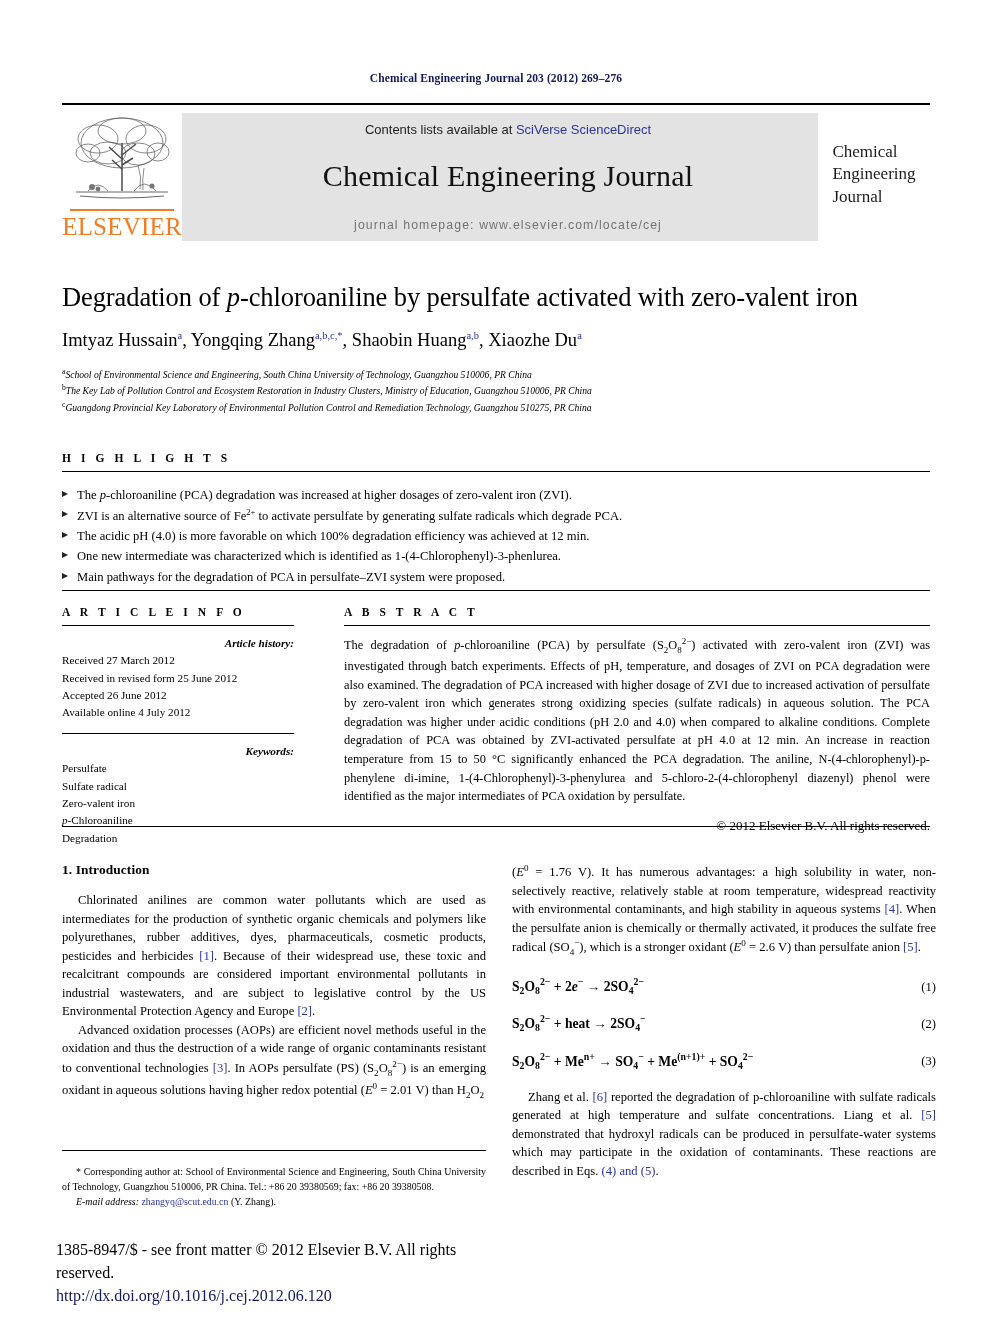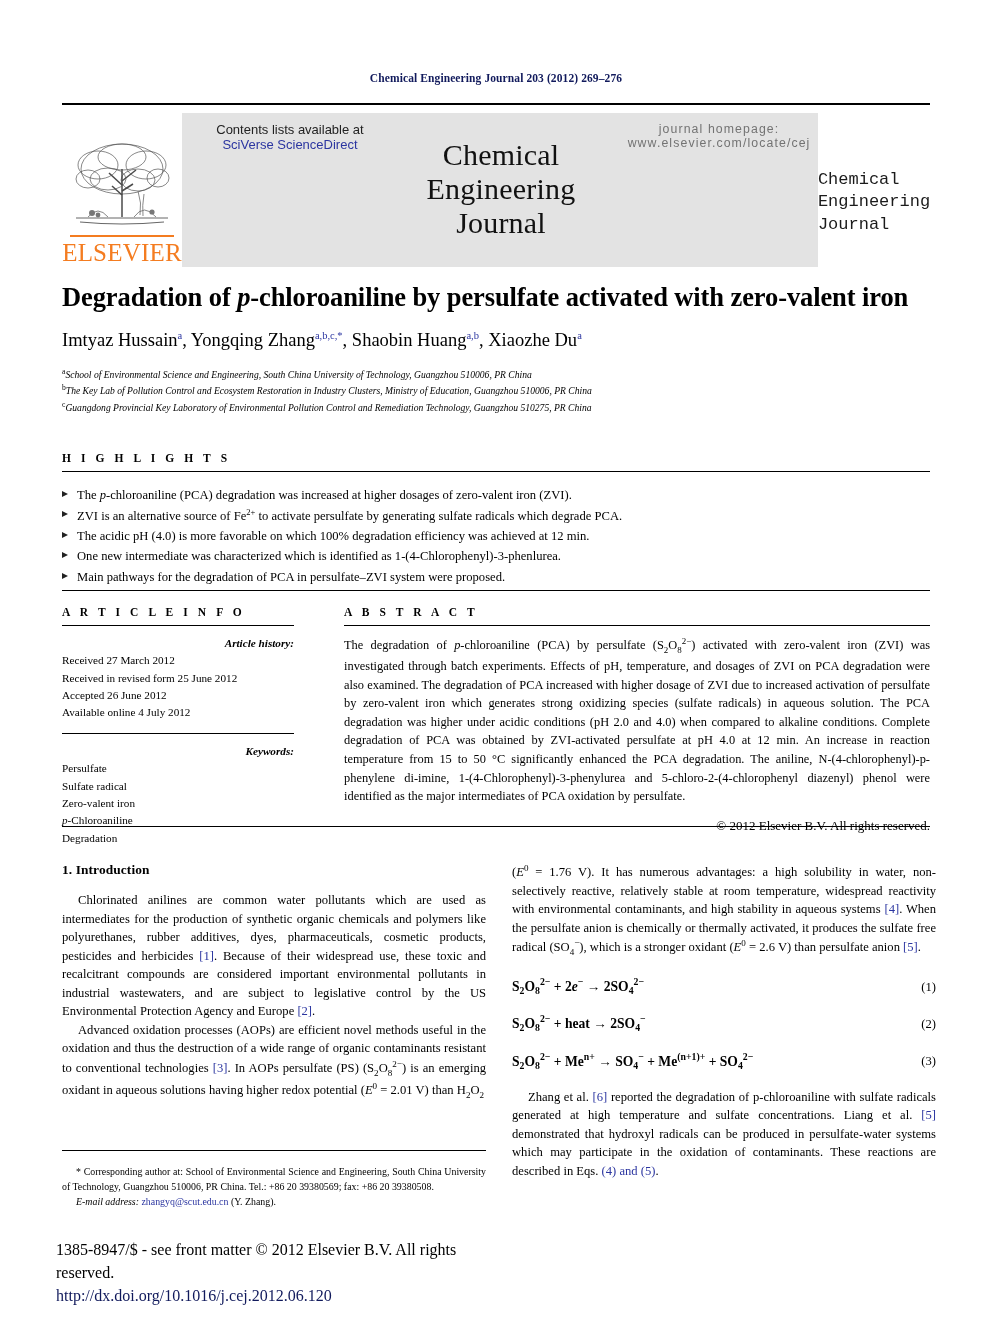--- a/index.html
+++ b/index.html
@@ -71,20 +71,21 @@
     height: 1.6px;
     background: #f47c20;
     margin-bottom: 2px;
   }
   .masthead-center {
     flex: 1 1 auto;
     background: #e3e3e3;
     text-align: center;
     padding: 9px 0 9px 16px;
     display: flex;
+    flex-direction: column;
     justify-content: space-between;
   }
   .contents-line {
     font-family: "Liberation Sans", sans-serif;
     font-size: 13px;
     color: #222;
   }
   .contents-line .sd-link { color: #2b35a0; }
   .journal-title-big {
     font-family: "Liberation Serif", serif;
@@ -101,33 +102,32 @@
   }
   .cover-thumb {
     width: 112px;
     flex: 0 0 112px;
     display: flex;
     align-items: flex-start;
     justify-content: center;
     padding-top: 28px;
   }
   .cover-text {
-    font-family: Liberation Mono, monospace;
+    font-family: Liberation Serif, serif;
     font-size: 17px;
     line-height: 1.32;
     color: #1b1b1b;
     text-align: left;
-    margin-top: 28px;
   }
 
   
   .title-block { position: absolute; top: 282px; left: 62px; width: 868px; }
   .article-title {
     font-size: 26.5px;
-    font-weight: bold;
+    font-weight: normal;
     line-height: 1.18;
     margin: 0 0 16px 0;
     letter-spacing: -.1px;
   }
   .article-title em { font-style: italic; }
   .authors {
     font-size: 18.5px;
     line-height: 1.25;
     margin: 0 0 13px 0;
   }

